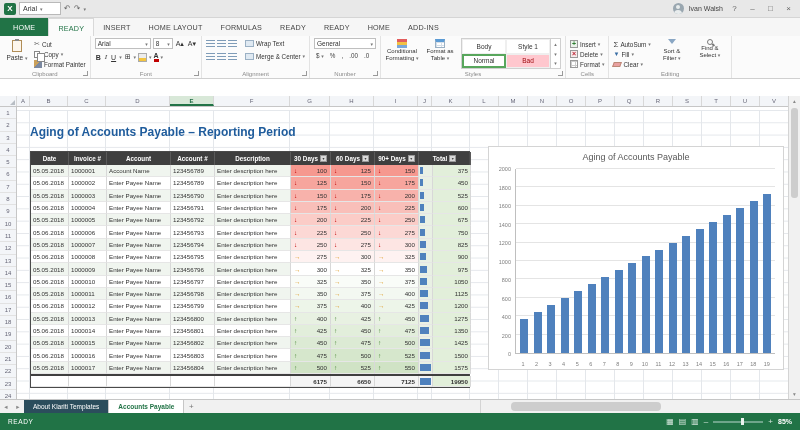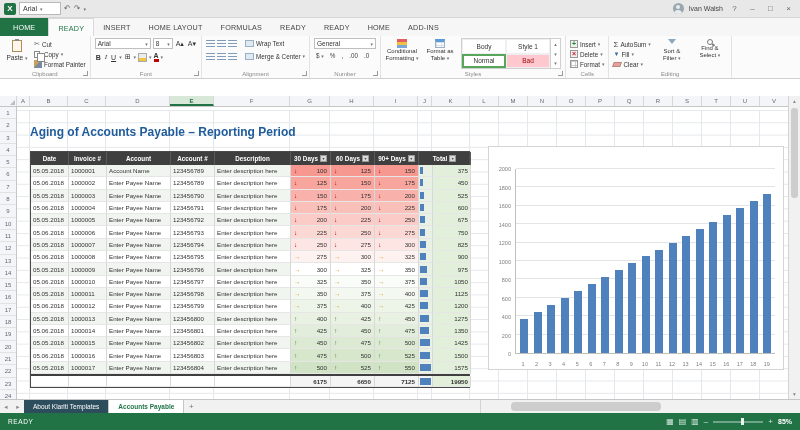--- a/index.html
+++ b/index.html
@@ -1107,20 +1107,21 @@
             <div class="tc cw-bar">
               <div class="dbar" style="width: 100%;"></div>
             </div>
             <div class="tc cw-tot" style="background: rgb(226, 239, 218);">
               <span>19950</span>
             </div>
           </div>
       </div>
 
       <div id="chart">
+        <div class="chart-title">Aging of Accounts Payable</div>
         <div id="ylabels">
             <div class="yl" style="bottom: 0%;">0</div>
             <div class="yl" style="bottom: 10%;">200</div>
             <div class="yl" style="bottom: 20%;">400</div>
             <div class="yl" style="bottom: 30%;">600</div>
             <div class="yl" style="bottom: 40%;">800</div>
             <div class="yl" style="bottom: 50%;">1000</div>
             <div class="yl" style="bottom: 60%;">1200</div>
             <div class="yl" style="bottom: 70%;">1400</div>
             <div class="yl" style="bottom: 80%;">1600</div>

